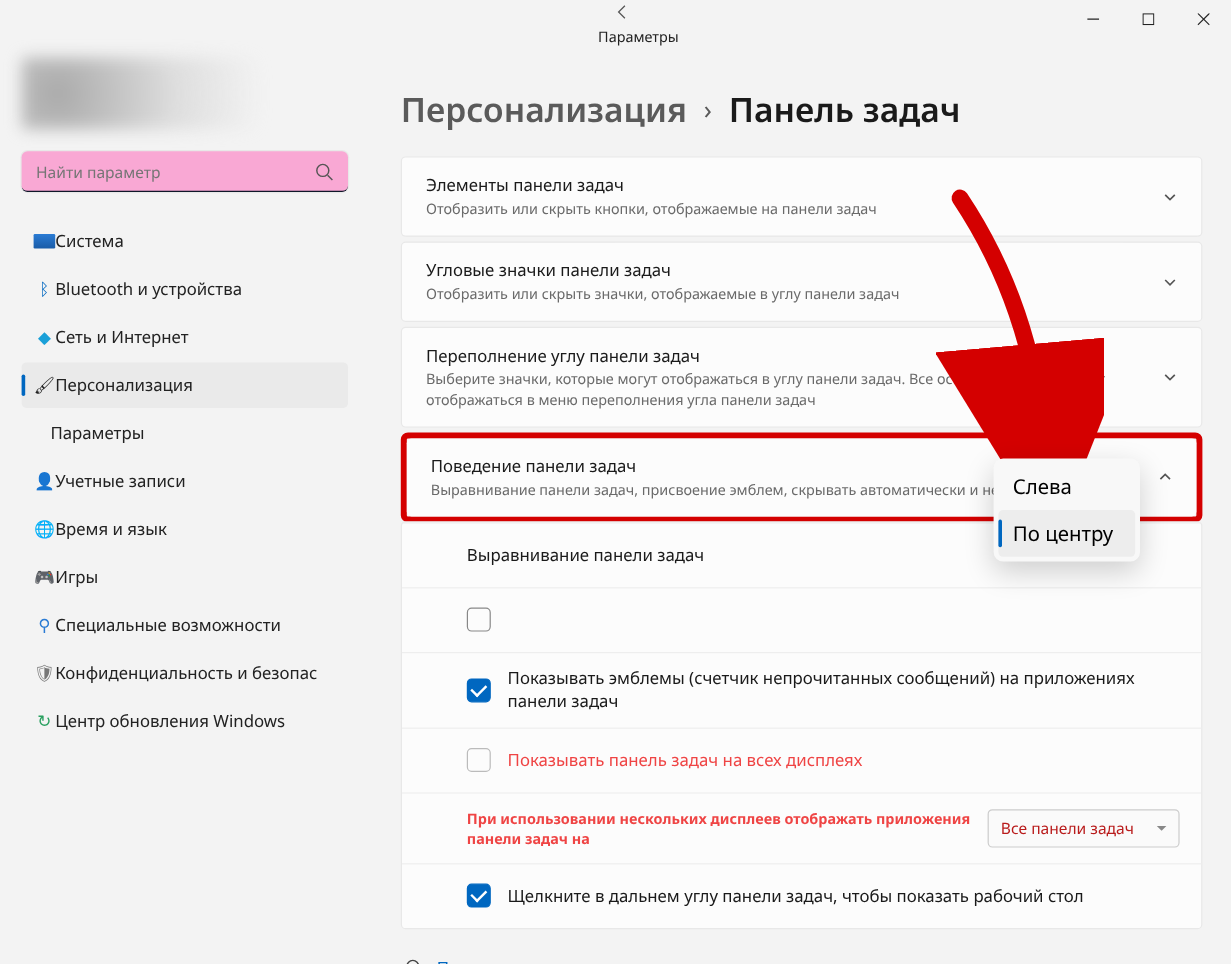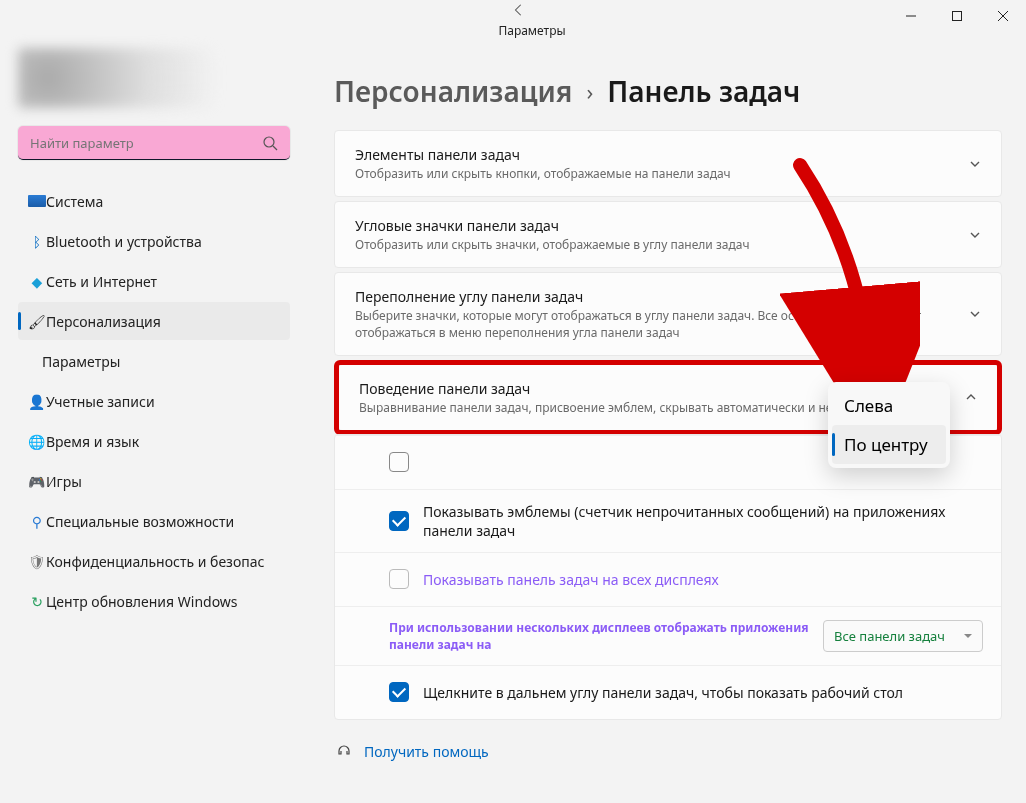--- a/index.html
+++ b/index.html
@@ -37,30 +37,30 @@
 .card-text { flex: 1; }
 .card-title { font-size: 14px; color: #1a1a1a; margin-bottom: 2px; }
 .card-sub { font-size: 12px; color: #6a6a6a; line-height: 1.35; }
 .chevron { width: 14px; color: #555; flex-shrink: 0; margin-left: 10px; }
 
 .highlighted { border: 5px solid #d40000; border-radius: 6px; }
 .highlighted .card { border: none; margin: 0; }
 
 .sub-row { display: flex; align-items: center; padding: 12px 18px 12px 54px; border-top: 1px solid #eee; min-height: 54px; }
 .sub-row .lbl { font-size: 14px; color: #1a1a1a; flex: 1; }
-.sub-row.disabled .lbl, .sub-row.disabled .sub { color: #8b5cf6; }
+.sub-row.disabled .lbl, .sub-row.disabled .sub { color: #ef4444; }
 .sub-row .sub { font-size: 12px; color: #6a6a6a; }
 .sub-row .left-col { flex: 1; font-weight: bold; }
 
 .chk { width: 20px; height: 20px; border-radius: 4px; border: 1px solid #888; margin-right: 14px; flex-shrink: 0; display: flex; align-items: center; justify-content: center; }
 .chk.checked { background: #0067c0; border-color: #0067c0; }
 .chk.checked::after { content: ""; width: 6px; height: 10px; border: solid white; border-width: 0 2px 2px 0; transform: rotate(45deg) translate(-1px,-1px); }
 .chk.disabled { border-color: #bbb; }
 
-.combo { height: 32px; border: 1px solid #ccc; border-radius: 4px; padding: 0 26px 0 10px; font-size: 13px; color: #15803d; display: flex; align-items: center; position: relative; background: #fafafa; min-width: 160px; }
+.combo { height: 32px; border: 1px solid #ccc; border-radius: 4px; padding: 0 26px 0 10px; font-size: 13px; color: #b91c1c; display: flex; align-items: center; position: relative; background: #fafafa; min-width: 160px; }
 .combo::after { content: ""; position: absolute; right: 10px; top: 13px; border: 4px solid transparent; border-top-color: #888; }
 
 .dropdown { position: absolute; background: #f8f8f8; border-radius: 8px; box-shadow: 0 8px 24px rgba(0,0,0,0.18); padding: 4px; width: 122px; z-index: 50; }
 .dropdown-item { padding: 8px 12px; font-size: 17px; border-radius: 4px; cursor: pointer; position: relative; }
 .dropdown-item.selected { background: #ededed; }
 .dropdown-item.selected::before { content: ""; position: absolute; left: 0; top: 8px; bottom: 8px; width: 3px; background: #0067c0; border-radius: 2px; }
 
 .help-link { display: flex; align-items: center; gap: 12px; color: #0067c0; font-size: 14px; padding: 18px 2px; cursor: pointer; }
 .help-link .icon { color: #444; }
 
@@ -208,20 +208,23 @@
         </div>
         <span class="chevron"><svg viewBox="0 0 12 12" width="12" height="12">
                 <path d="M2 8 L6 4 L10 8" stroke="#555" stroke-width="1.4" fill="none"></path>
               </svg></span>
       </div>
     </div>
     </div>
 
     <div class="card" style="margin-top:-1px">
       <div class="sub-row">
+        <span class="lbl">Выравнивание панели задач</span>
+      </div>
+      <div class="sub-row">
         <span class="chk"></span>
       </div>
       <div class="sub-row">
         <span class="chk checked"></span>
         <span class="lbl">Показывать эмблемы (счетчик непрочитанных сообщений) на приложениях панели задач</span>
       </div>
       <div class="sub-row disabled">
         <span class="chk disabled"></span>
         <span class="lbl">Показывать панель задач на всех дисплеях</span>
       </div>

